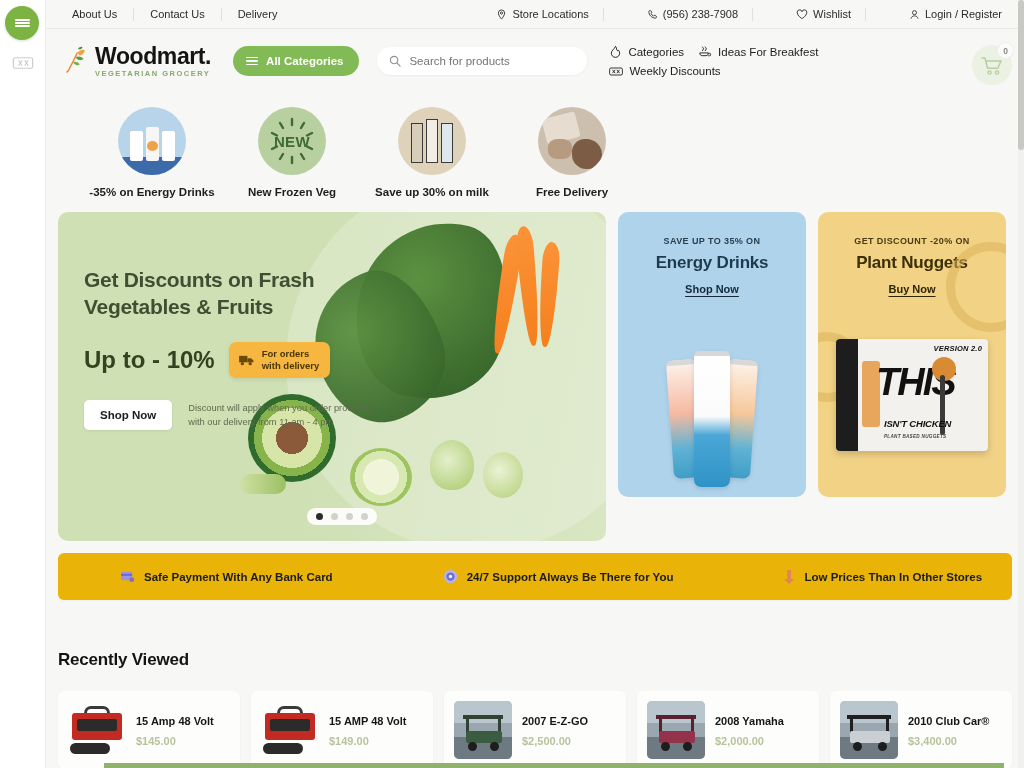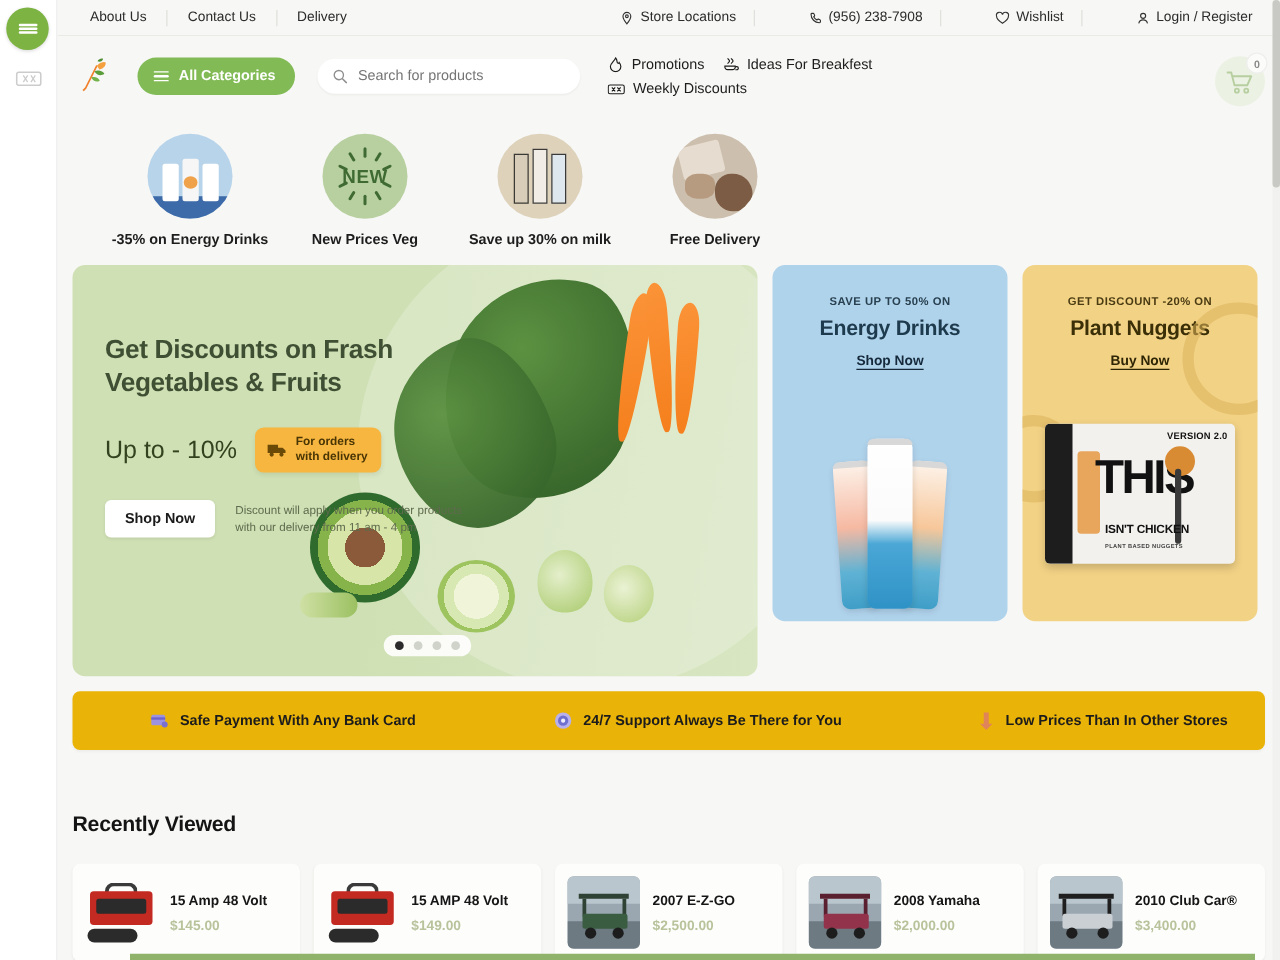--- a/index.html
+++ b/index.html
@@ -123,21 +123,21 @@
   }
   .hero-circle {
     position:absolute; right:-60px; top:-40px; width:380px; height:380px; border-radius:50%;
     background:rgba(255,255,255,.22);
   }
   .hero-txt { position:absolute; left:26px; top:54px; width:300px; z-index:3; }
   .hero-h {
     font-size:21px; line-height:27px; font-weight:700; color:#3e4f33; letter-spacing:-.3px;
   }
   .hero-row { display:flex; align-items:center; gap:14px; margin-top:22px; }
-  .hero-up { font-size:20px; font-weight:400; color:#33421f; white-space:nowrap; }
+  .hero-up { font-size:24px; font-weight:700; color:#33421f; white-space:nowrap; }
   .pill-orders {
     background:#f6b63f; border-radius:7px; padding:6px 11px 6px 9px; display:flex;
     align-items:center; gap:7px; box-shadow:0 2px 4px rgba(0,0,0,.08);
   }
   .pill-orders .txt { font-size:9.5px; font-weight:700; color:#4a3505; line-height:12px; }
   .hero-bottom { display:flex; align-items:center; gap:16px; margin-top:22px; }
   .shopnow-btn {
     background:#fff; border-radius:5px; padding:9px 16px; font-size:11.5px; font-weight:600;
     color:#1b1b1b; border:none; cursor:pointer; white-space:nowrap;
     box-shadow:0 1px 3px rgba(0,0,0,.08); font-family:"Liberation Sans", sans-serif;
@@ -169,21 +169,21 @@
   .promo .kicker { font-size:9px; font-weight:700; letter-spacing:.4px; color:#28404f; }
   .promo.gold .kicker { color:#4a3b12; }
   .promo .title { font-size:17px; font-weight:700; margin-top:7px; color:#1e3a4d; letter-spacing:-.2px; }
   .promo.gold .title { color:#3b2f08; }
   .promo .cta {
     margin-top:10px; font-size:11px; font-weight:600; color:#15293a;
     text-decoration:underline; text-underline-offset:3px; cursor:pointer;
   }
   .promo.gold .cta { color:#2e2505; }
   .promo-art { position:absolute; bottom:10px; left:0; right:0; display:flex;
-    align-items:flex-end; justify-content:center; }
+    align-items:center; justify-content:center;font-style:italic; }
 
   
   .can { width:30px; height:118px; border-radius:7px; position:relative; box-shadow:0 2px 5px rgba(0,0,0,.12); }
   .can.a { background:linear-gradient(180deg,#fdf4ec 0%,#f6b9a2 45%,#5fb2d4 75%,#3f9ec7 100%); transform:rotate(-4deg); }
   .can.b { width:36px; height:136px; background:linear-gradient(180deg,#ffffff 0%,#fbfbfb 48%,#4aa7d6 62%,#2f92c6 100%); z-index:3; margin:0 -6px; }
   .can.c { background:linear-gradient(180deg,#fdf4ec 0%,#f7c79a 45%,#5fb2d4 75%,#3f9ec7 100%); transform:rotate(4deg); }
   .can .cap { position:absolute; top:0; left:0; right:0; height:5px; background:#d8d8d8; border-radius:7px 7px 0 0; }
 
   
   .pack {
@@ -289,20 +289,24 @@
 
     <div class="header">
       <div class="brand">
         <svg class="brand-mark" viewBox="0 0 26 30">
           <path d="M16 7 L7 25 L5 27 L4 26 L6 24 L15 6 Z" fill="#f0802a"></path>
           <path d="M15.5 6.5 C19 3 22 3.5 22.5 4 C23 6 21 9 17.5 9.5 Z" fill="#f4a03e"></path>
           <path d="M13.5 11 C17 9.5 20.5 11 21.5 13 C19 15 15.5 14.5 13.5 11 Z" fill="#5b9e3a"></path>
           <path d="M11 16 C14 15 17 16.5 17.8 18.5 C15.5 20 12.5 19.2 11 16 Z" fill="#74b24c"></path>
           <path d="M16 3 C17 1 19 0.5 20.5 1 C20 3 18 4 16 3 Z" fill="#4f8f33"></path>
         </svg>
+        <div class="brand-text">
+          <div class="name">Woodmart.</div>
+          <div class="tag">VEGETARIAN GROCERY</div>
+        </div>
       </div>
 
       <button class="allcat">
         <span class="bars">
             <span></span>
             <span></span>
             <span></span>
           </span>
         <span>All Categories</span>
       </button>
@@ -313,21 +317,21 @@
           <path d="M8.6 8.6 L12 12" stroke="#8f8f8f" stroke-width="1.3" stroke-linecap="round"></path>
         </svg>
         <input type="text" value="" placeholder="Search for products" style="">
       </div>
 
       <div class="hdr-links">
         <a>
           <svg class="ic" width="13" height="13" viewBox="0 0 14 14">
             <path d="M7 1.5c2 2.2.6 3.6 1.8 4.4.9.6 1.3-.5 1.3-.5 1 1.2 1.4 2.4 1.4 3.4A4.5 4.5 0 012.5 8.8C2.5 6 5.6 4.6 7 1.5z" fill="none" stroke="#1c1c1c" stroke-width="1"></path>
           </svg>
-          <span>Promotions</span>
+          <span>Categories</span>
         </a>
         <a>
           <svg class="ic" width="14" height="13" viewBox="0 0 15 14">
             <path d="M2 8.5h9a2.5 2.5 0 01-2.5 3H4.5A2.5 2.5 0 012 8.5z" fill="none" stroke="#1c1c1c" stroke-width="1"></path>
             <path d="M11 9h1.3a1.3 1.3 0 010 2.6H11" fill="none" stroke="#1c1c1c" stroke-width="1"></path>
             <path d="M4.5 6.5c0-1.2 1.5-1.2 1.5-2.4S4.5 2.8 4.5 1.8" fill="none" stroke="#1c1c1c" stroke-width="1"></path>
             <path d="M7.5 6.5c0-1.2 1.5-1.2 1.5-2.4S7.5 2.8 7.5 1.8" fill="none" stroke="#1c1c1c" stroke-width="1"></path>
           </svg>
           <span>Ideas For Breakfest</span>
         </a>
@@ -377,21 +381,21 @@
                   <path d="M54 26l-5 2.5"></path>
                 <path d="M34 56v-6"></path>
                   <path d="M22 52l3-5"></path>
                   <path d="M46 52l-3-5"></path>
                 <path d="M14 42l5-2.5"></path>
                   <path d="M54 42l-5-2.5"></path>
               </g>
             </svg>
             <div class="newtext">NEW</div>
           </div>
-          <div class="catlabel">New Prices Veg</div>
+          <div class="catlabel">New Frozen Veg</div>
         </div>
 
         <div class="catitem">
           <div class="catcircle c-milk">
             <div style="position:absolute;bottom:12px;left:13px;width:12px;height:40px;background:#d8cdb8;border:1px solid #3c3a36;"></div>
             <div style="position:absolute;bottom:12px;left:28px;width:12px;height:44px;background:#f1ede6;border:1px solid #3c3a36;"></div>
             <div style="position:absolute;bottom:12px;left:43px;width:12px;height:40px;background:#dfe7ee;border:1px solid #3c3a36;"></div>
           </div>
           <div class="catlabel">Save up 30% on milk</div>
         </div>
@@ -453,21 +457,21 @@
 
           <div class="dots">
             <span class="dot active"></span>
             <span class="dot"></span>
             <span class="dot"></span>
             <span class="dot"></span>
           </div>
         </div>
 
         <div class="promo blue">
-          <div class="kicker">SAVE UP TO 50% ON</div>
+          <div class="kicker">SAVE UP TO 35% ON</div>
           <div class="title">Energy Drinks</div>
           <div class="cta">Shop Now</div>
           <div class="promo-art">
             <div class="can a">
                 <div class="cap"></div>
               </div>
             <div class="can b">
                 <div class="cap"></div>
               </div>
             <div class="can c">

